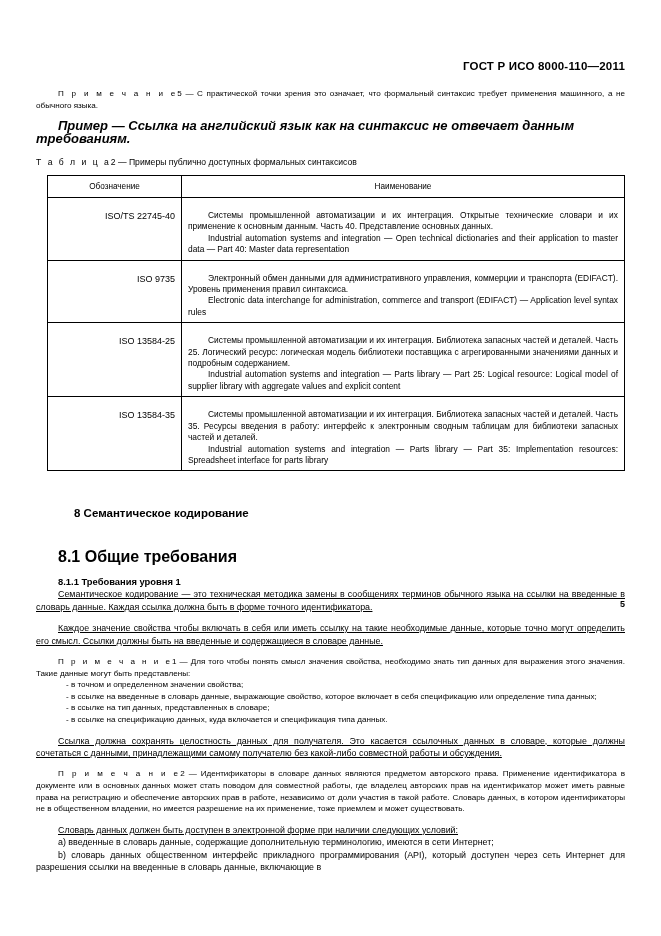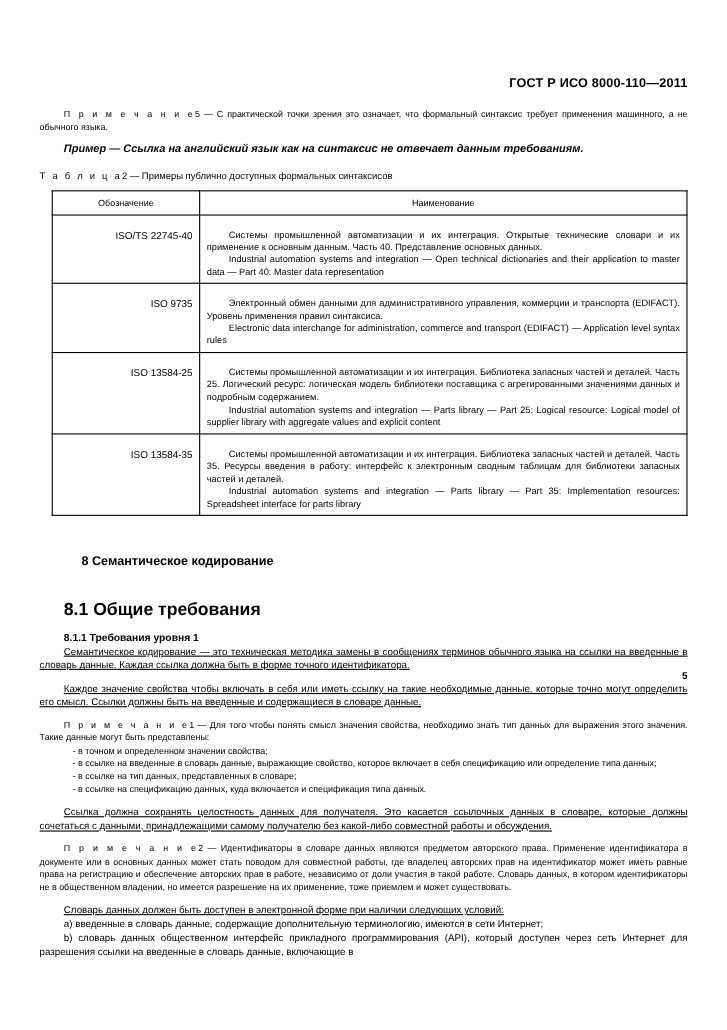--- a/index.html
+++ b/index.html
@@ -11,21 +11,21 @@
   body {
     width: 661px;
     height: 936px;
     font-family: "Liberation Sans", sans-serif;
     color: #000000;
     position: relative;
     overflow: hidden;
   }
   .page {
     position: absolute;
-    left: 0; top: 12px;
+    left: 0; top: 2px;
     width: 661px;
     height: 692px;
     box-sizing: border-box;
   }
 
   
   .page-header {
     position: absolute;
     top: 58px;
     right: 36px;
@@ -57,21 +57,21 @@
     font-size: 8.1px;
     line-height: 11.6px;
     text-align: justify;
     text-indent: 22px;
   }
   .nt-label {
     letter-spacing: 2.1px;
   }
   p.example {
     margin: 9px 0 0 0;
-    font-size: 10px;
+    font-size: 13px;
     line-height: 12.4px;
     font-weight: bold;
     font-style: italic;
     text-indent: 22px;
   }
   .spacer-9 { height: 9px; }
   .spacer-11 { height: 11px; }
 
   
   .table-caption {

